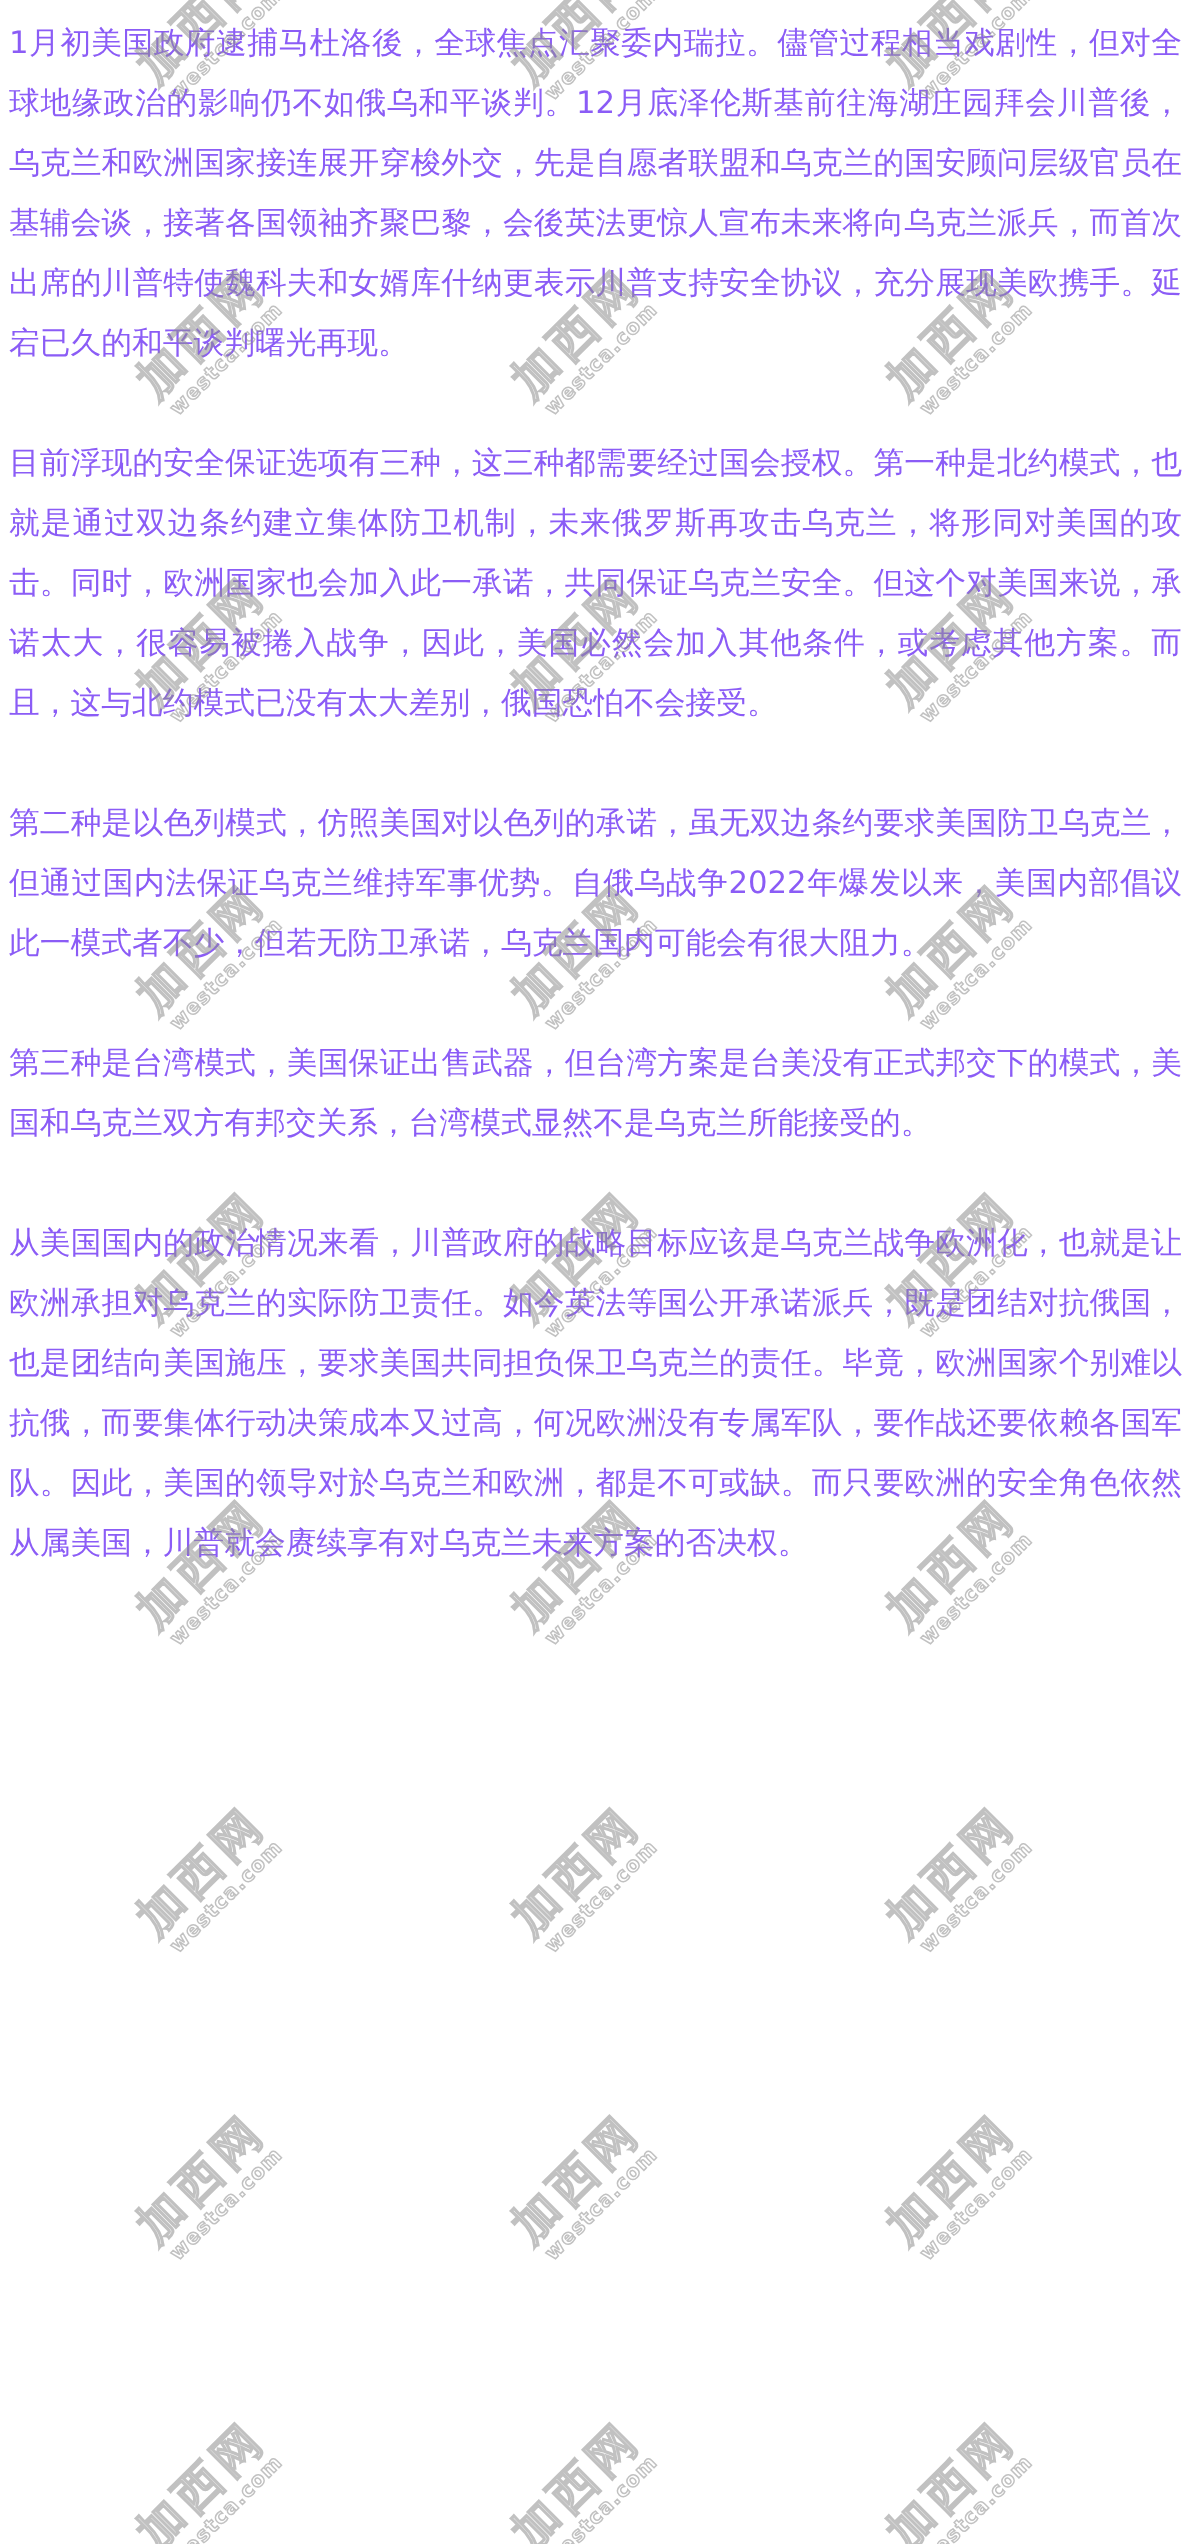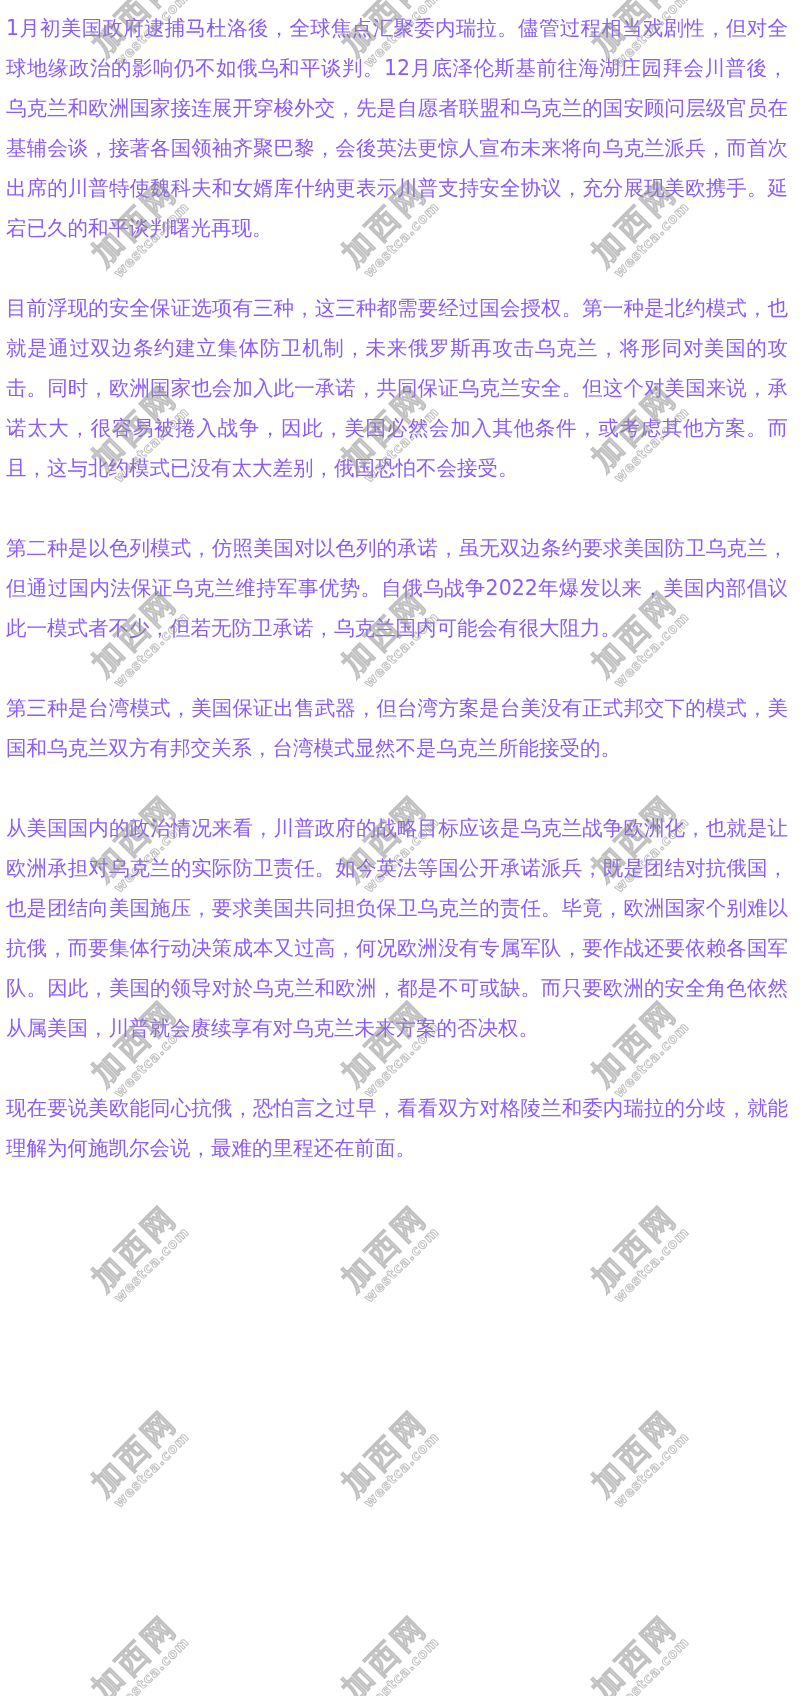--- a/index.html
+++ b/index.html
@@ -61,21 +61,20 @@
 </style>
 </head>
 <body>
 
 <main class="article">
   <p>1月初美国政府逮捕马杜洛後，全球焦点汇聚委内瑞拉。儘管过程相当戏剧性，但对全球地缘政治的影响仍不如俄乌和平谈判。12月底泽伦斯基前往海湖庄园拜会川普後，乌克兰和欧洲国家接连展开穿梭外交，先是自愿者联盟和乌克兰的国安顾问层级官员在基辅会谈，接著各国领袖齐聚巴黎，会後英法更惊人宣布未来将向乌克兰派兵，而首次出席的川普特使魏科夫和女婿库什纳更表示川普支持安全协议，充分展现美欧携手。延宕已久的和平谈判曙光再现。</p>
   <p>目前浮现的安全保证选项有三种，这三种都需要经过国会授权。第一种是北约模式，也就是通过双边条约建立集体防卫机制，未来俄罗斯再攻击乌克兰，将形同对美国的攻击。同时，欧洲国家也会加入此一承诺，共同保证乌克兰安全。但这个对美国来说，承诺太大，很容易被捲入战争，因此，美国必然会加入其他条件，或考虑其他方案。而且，这与北约模式已没有太大差别，俄国恐怕不会接受。</p>
   <p>第二种是以色列模式，仿照美国对以色列的承诺，虽无双边条约要求美国防卫乌克兰，但通过国内法保证乌克兰维持军事优势。自俄乌战争2022年爆发以来，美国内部倡议此一模式者不少，但若无防卫承诺，乌克兰国内可能会有很大阻力。</p>
   <p>第三种是台湾模式，美国保证出售武器，但台湾方案是台美没有正式邦交下的模式，美国和乌克兰双方有邦交关系，台湾模式显然不是乌克兰所能接受的。</p>
   <p>从美国国内的政治情况来看，川普政府的战略目标应该是乌克兰战争欧洲化，也就是让欧洲承担对乌克兰的实际防卫责任。如今英法等国公开承诺派兵，既是团结对抗俄国，也是团结向美国施压，要求美国共同担负保卫乌克兰的责任。毕竟，欧洲国家个别难以抗俄，而要集体行动决策成本又过高，何况欧洲没有专属军队，要作战还要依赖各国军队。因此，美国的领导对於乌克兰和欧洲，都是不可或缺。而只要欧洲的安全角色依然从属美国，川普就会赓续享有对乌克兰未来方案的否决权。</p>
-  <p>现在要说美欧能同心抗俄，恐怕言之过早，看看双方对格陵兰和委内瑞拉的分歧，就能理解为何施凯尔会说，最难的里程还在前面。</p>
 </main>
 
 <div class="wm-layer">
     <div class="wm" style="left: 65px; top: -5px;">
       <span class="wm-l1">加西网</span>
       <span class="wm-l2">westca.com</span>
     </div>
     <div class="wm" style="left: 315px; top: -5px;">
       <span class="wm-l1">加西网</span>
       <span class="wm-l2">westca.com</span>

